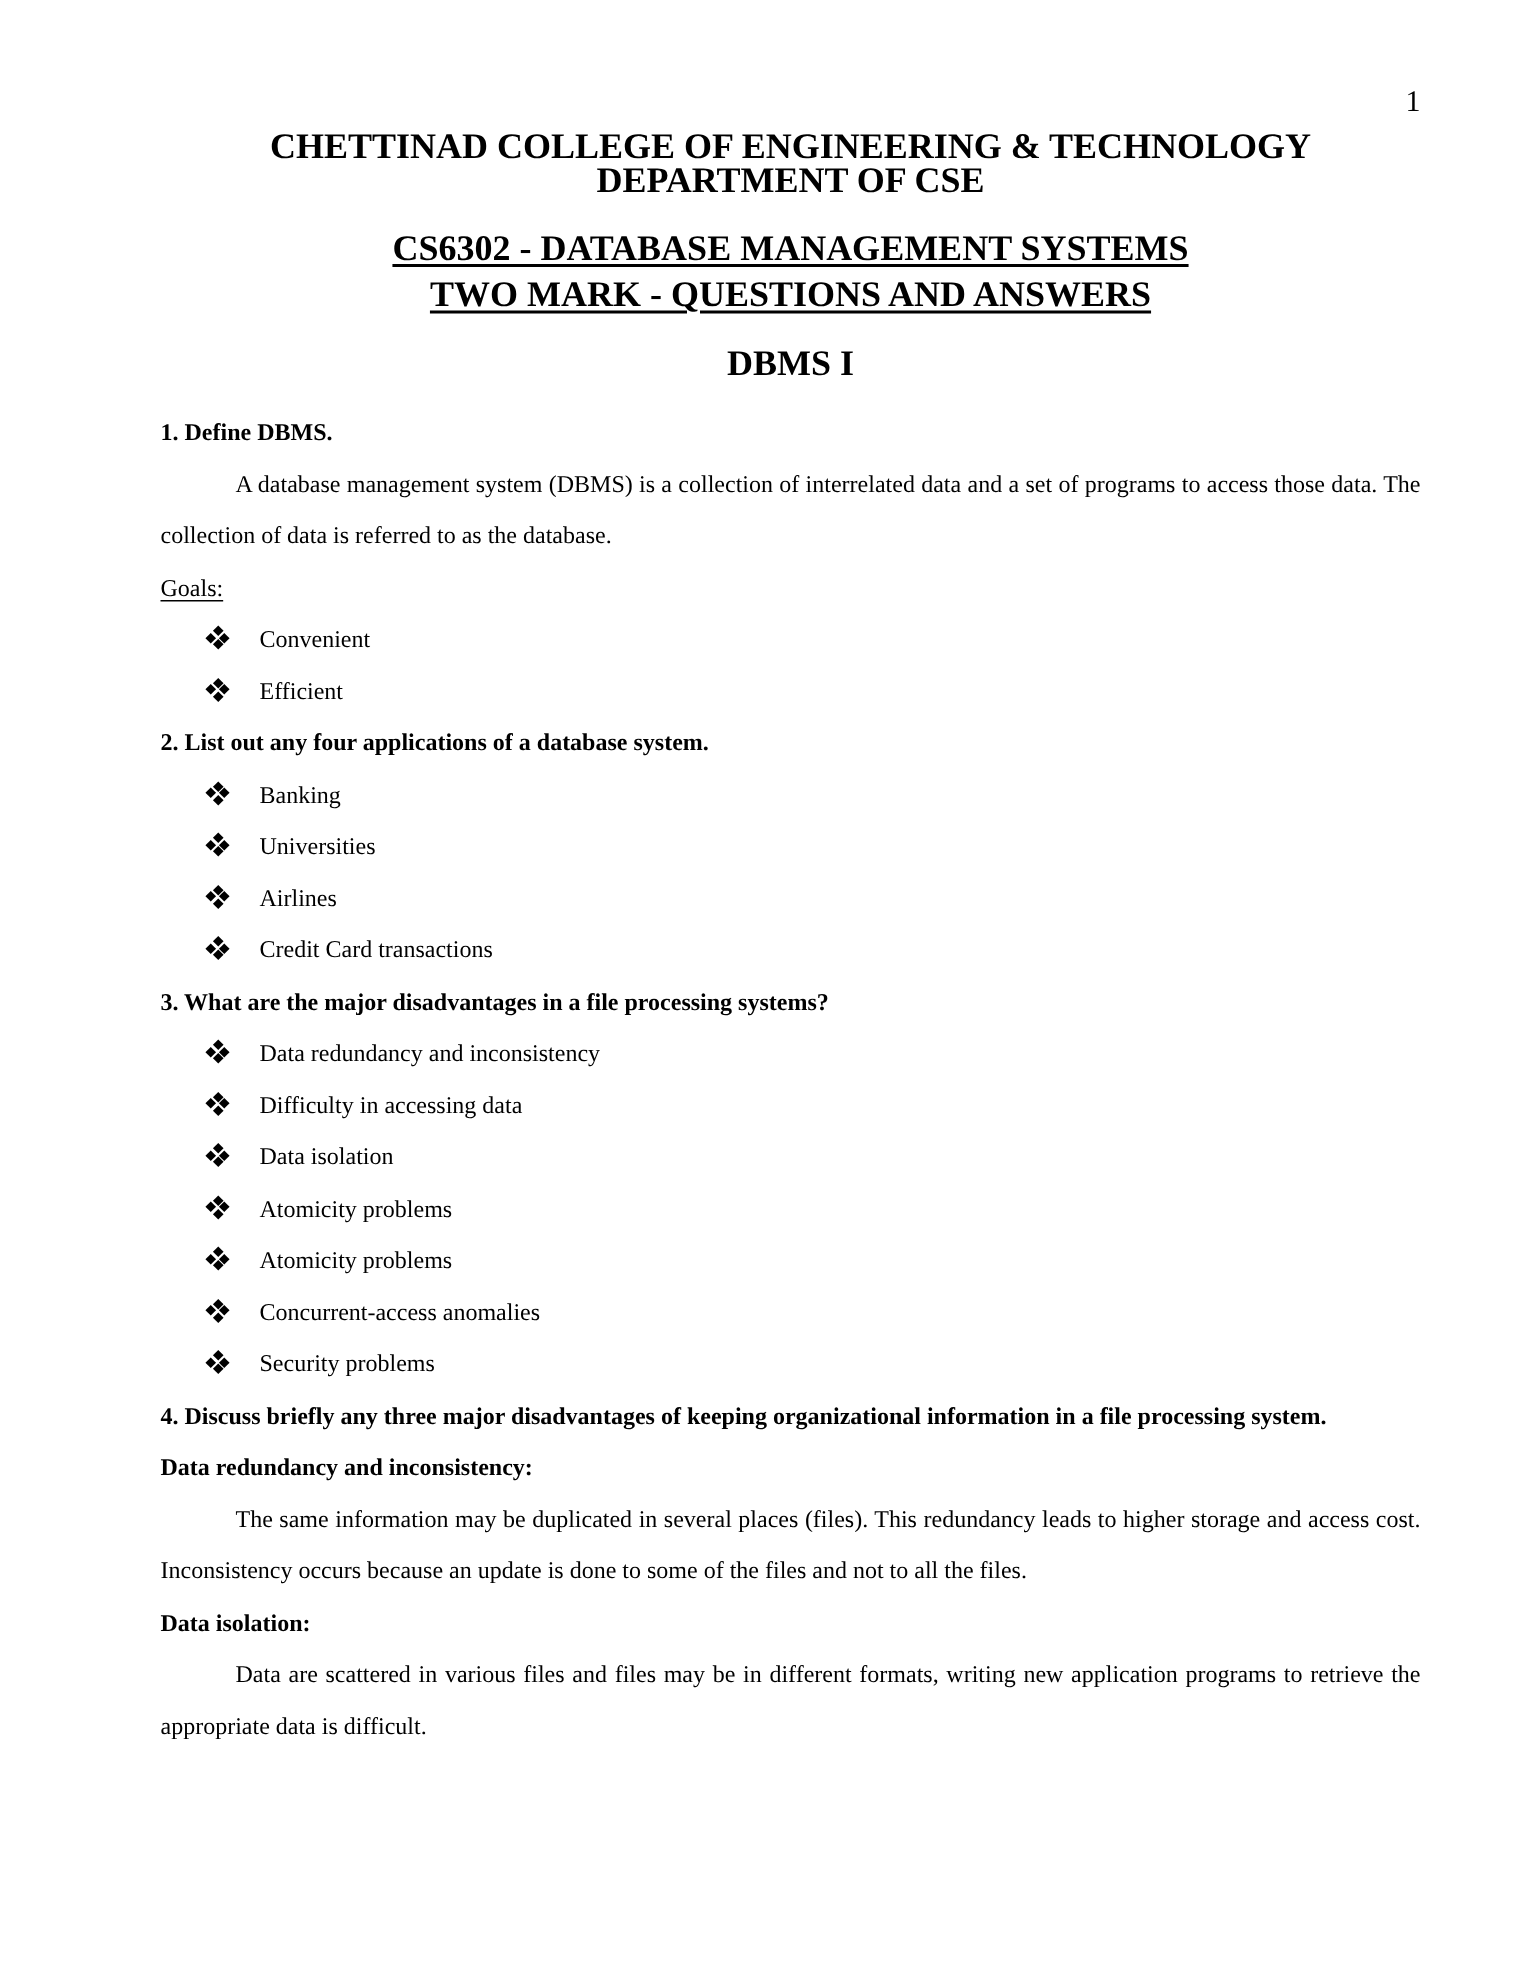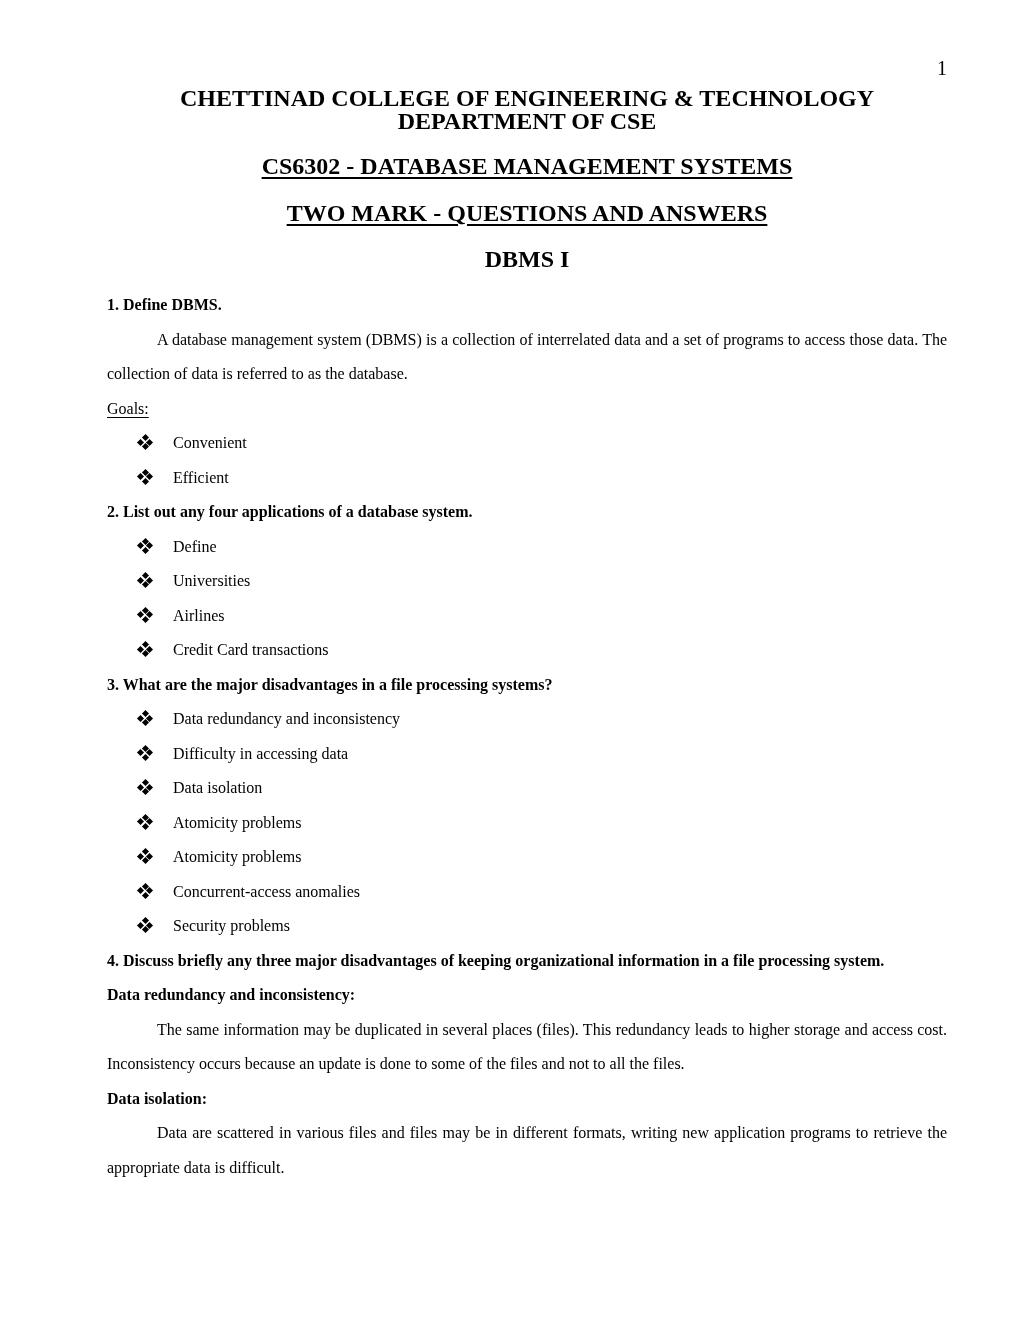--- a/index.html
+++ b/index.html
@@ -26,21 +26,21 @@
     font-size: 24px;
     line-height: 23px;
   }
   .college { margin-top: 7px; }
   .underlined {
     text-decoration: underline;
     text-decoration-thickness: 2px;
     text-underline-offset: 3px;
   }
   .course   { margin-top: 22px; }
-  .doctitle { margin-top: 24px; }
+  .doctitle { margin-top: 8px; }
   .unit     { margin-top: 23px; }
 
   .docbody {
     margin-top: 17px;
     font-size: 16px;
     line-height: 34.5px;
   }
   .question { font-weight: bold; }
   .justify  { text-align: justify; }
   .indent   { text-indent: 50px; }
@@ -83,21 +83,21 @@
   <div class="docbody">
       <div class="question">1. Define DBMS.</div>
       <div class="paragraph indent justify">A database management system (DBMS) is a collection of interrelated data and a set of programs to access those data. The collection of data is referred to as the database.</div>
       <div class="label-underline">Goals:</div>
       <div class="bullet-list">
         <div class="bullet-item"><span class="diamond"><i class="t"></i><i class="l"></i><i class="r"></i><i class="b"></i></span><span class="bullet-text">Convenient</span></div>
         <div class="bullet-item"><span class="diamond"><i class="t"></i><i class="l"></i><i class="r"></i><i class="b"></i></span><span class="bullet-text">Efficient</span></div>
       </div>
       <div class="question">2. List out any four applications of a database system.</div>
       <div class="bullet-list">
-        <div class="bullet-item"><span class="diamond"><i class="t"></i><i class="l"></i><i class="r"></i><i class="b"></i></span><span class="bullet-text">Define</span></div>
+        <div class="bullet-item"><span class="diamond"><i class="t"></i><i class="l"></i><i class="r"></i><i class="b"></i></span><span class="bullet-text">Banking</span></div>
         <div class="bullet-item"><span class="diamond"><i class="t"></i><i class="l"></i><i class="r"></i><i class="b"></i></span><span class="bullet-text">Universities</span></div>
         <div class="bullet-item"><span class="diamond"><i class="t"></i><i class="l"></i><i class="r"></i><i class="b"></i></span><span class="bullet-text">Airlines</span></div>
         <div class="bullet-item"><span class="diamond"><i class="t"></i><i class="l"></i><i class="r"></i><i class="b"></i></span><span class="bullet-text">Credit Card transactions</span></div>
       </div>
       <div class="question">3. What are the major disadvantages in a file processing systems?</div>
       <div class="bullet-list">
         <div class="bullet-item"><span class="diamond"><i class="t"></i><i class="l"></i><i class="r"></i><i class="b"></i></span><span class="bullet-text">Data redundancy and inconsistency</span></div>
         <div class="bullet-item"><span class="diamond"><i class="t"></i><i class="l"></i><i class="r"></i><i class="b"></i></span><span class="bullet-text">Difficulty in accessing data</span></div>
         <div class="bullet-item"><span class="diamond"><i class="t"></i><i class="l"></i><i class="r"></i><i class="b"></i></span><span class="bullet-text">Data isolation</span></div>
         <div class="bullet-item"><span class="diamond"><i class="t"></i><i class="l"></i><i class="r"></i><i class="b"></i></span><span class="bullet-text">Atomicity problems</span></div>

